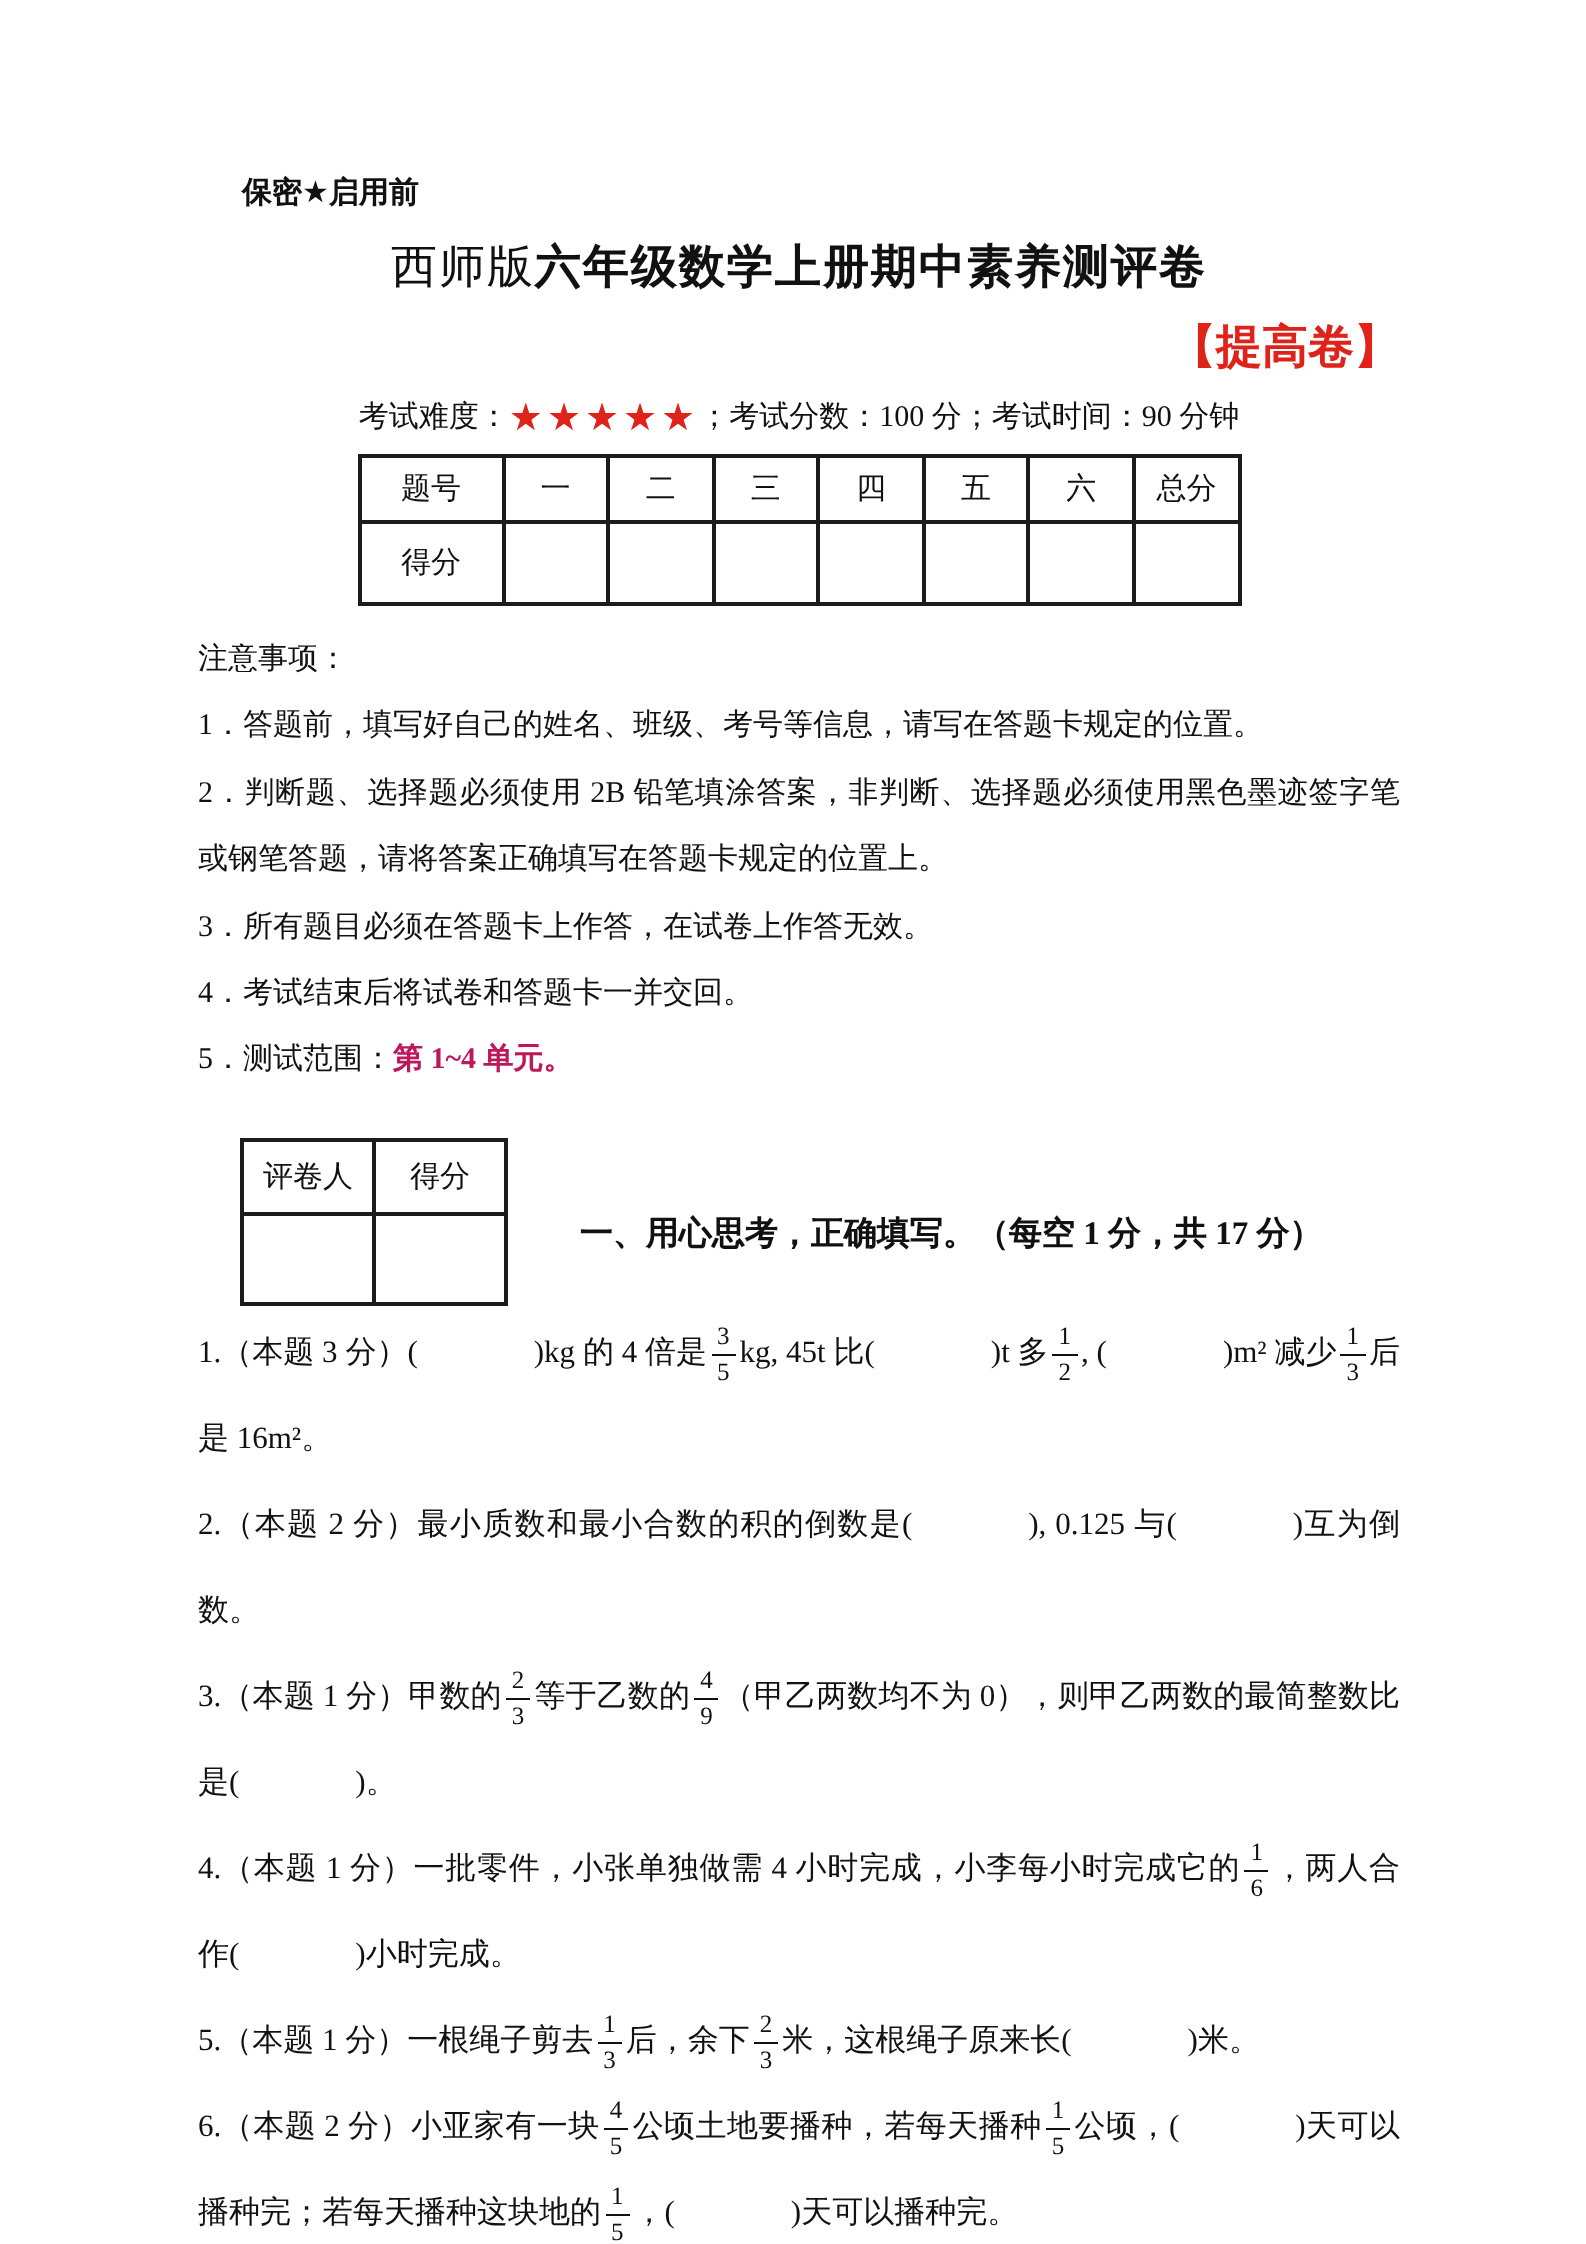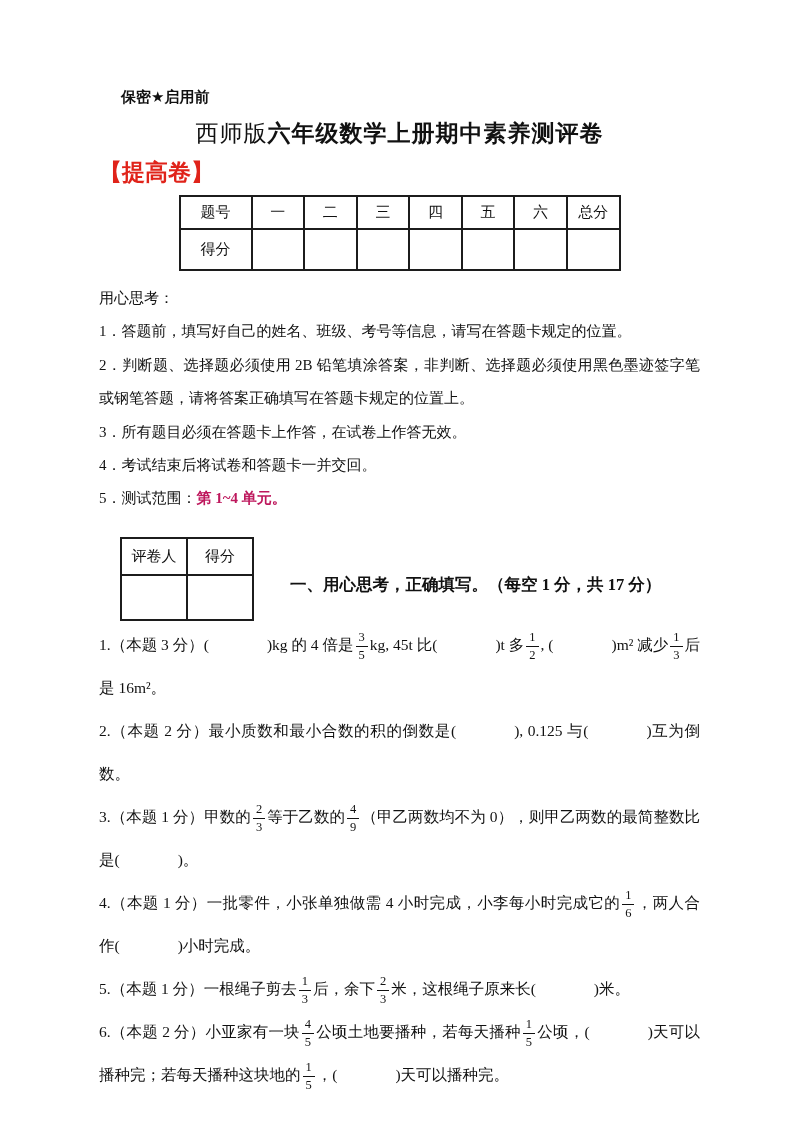--- a/index.html
+++ b/index.html
@@ -32,22 +32,22 @@
     text-align: center;
     font-family: "Liberation Sans", "DejaVu Sans", sans-serif;
     font-size: 23px;
     line-height: 30px;
     letter-spacing: 1px;
   }
   .page-title .title-prefix { font-weight: 400; }
   .page-title .title-main { font-weight: 700; }
   .subtitle {
     margin-top: 11px;
-    text-align: left;
-    font-family: Liberation Mono, monospace;
+    text-align: right;
+    font-family: Liberation Serif, serif;
     font-size: 23px;
     font-weight: 700;
     line-height: 30px;
   }
   .exam-info {
     margin-top: 9px;
     text-align: center;
     font-size: 15px;
     line-height: 22px;
     white-space: nowrap;
@@ -133,20 +133,23 @@
   <div class="content">
 
     <div class="secret-notice">保密★启用前</div>
 
     <div class="page-title">
       <span class="title-prefix">西师版</span><span class="title-main">六年级数学上册期中素养测评卷</span>
     </div>
 
     <div class="subtitle red" style="color: rgb(224, 35, 26);">【提高卷】</div>
 
+    <div class="exam-info">
+      <span>考试难度：</span><span class="stars red" style="color: rgb(224, 35, 26);">★★★★★</span><span>；考试分数：100 分；考试时间：90 分钟</span>
+    </div>
 
     <table class="score-table">
       <tbody>
         <tr class="r1" id="score-header-row">
             <td class="label-col">题号</td>
             <td>一</td>
             <td>二</td>
             <td>三</td>
             <td>四</td>
             <td>五</td>
@@ -160,21 +163,21 @@
             <td></td>
             <td></td>
             <td></td>
             <td></td>
             <td></td>
           </tr>
       </tbody>
     </table>
 
     <div class="notes">
-      <p>用心思考：</p>
+      <p>注意事项：</p>
       <div id="notes-list">
           <p>1．答题前，填写好自己的姓名、班级、考号等信息，请写在答题卡规定的位置。</p>
           <p>2．判断题、选择题必须使用 2B 铅笔填涂答案，非判断、选择题必须使用黑色墨迹签字笔或钢笔答题，请将答案正确填写在答题卡规定的位置上。</p>
           <p>3．所有题目必须在答题卡上作答，在试卷上作答无效。</p>
           <p>4．考试结束后将试卷和答题卡一并交回。</p>
           <p>5．测试范围：<span class="red-bold" style="color: #be185d;">第 1~4 单元。</span></p>
         </div>
     </div>
 
     <div class="grader-row">

